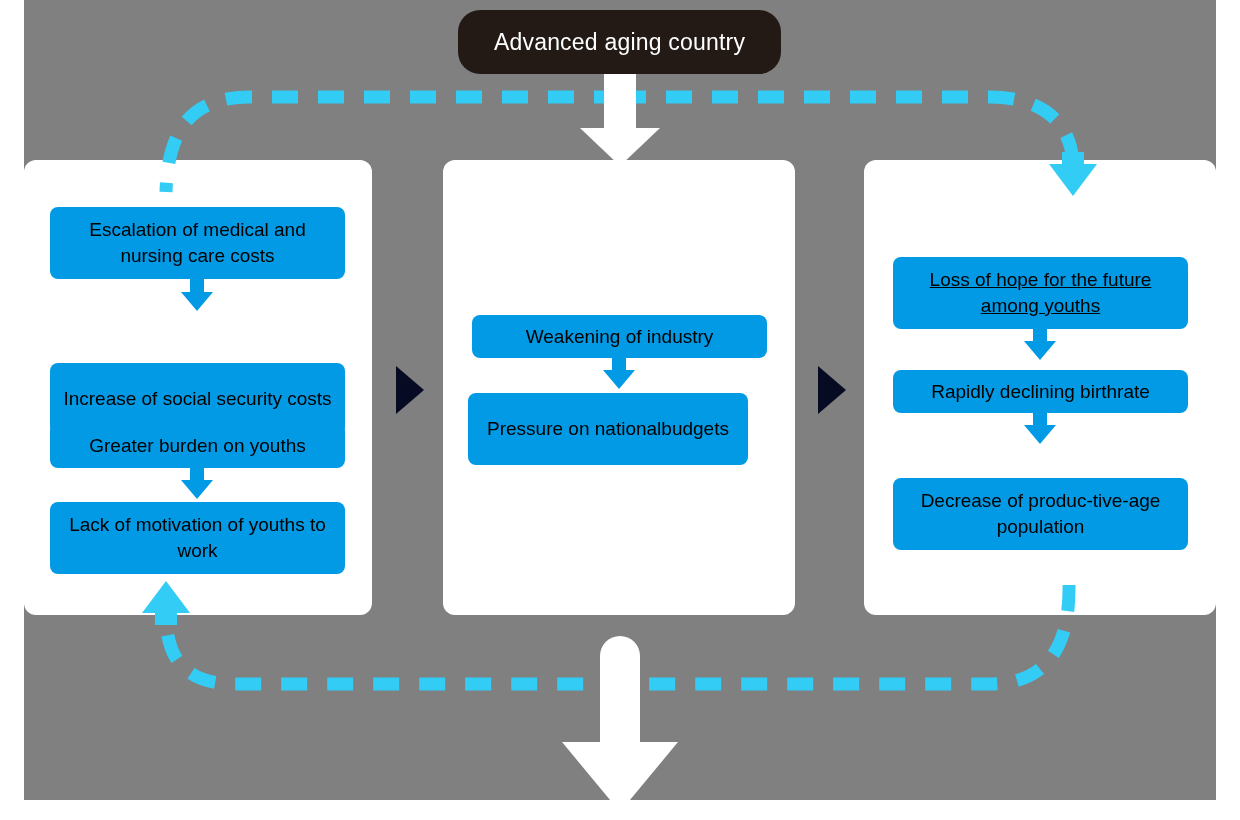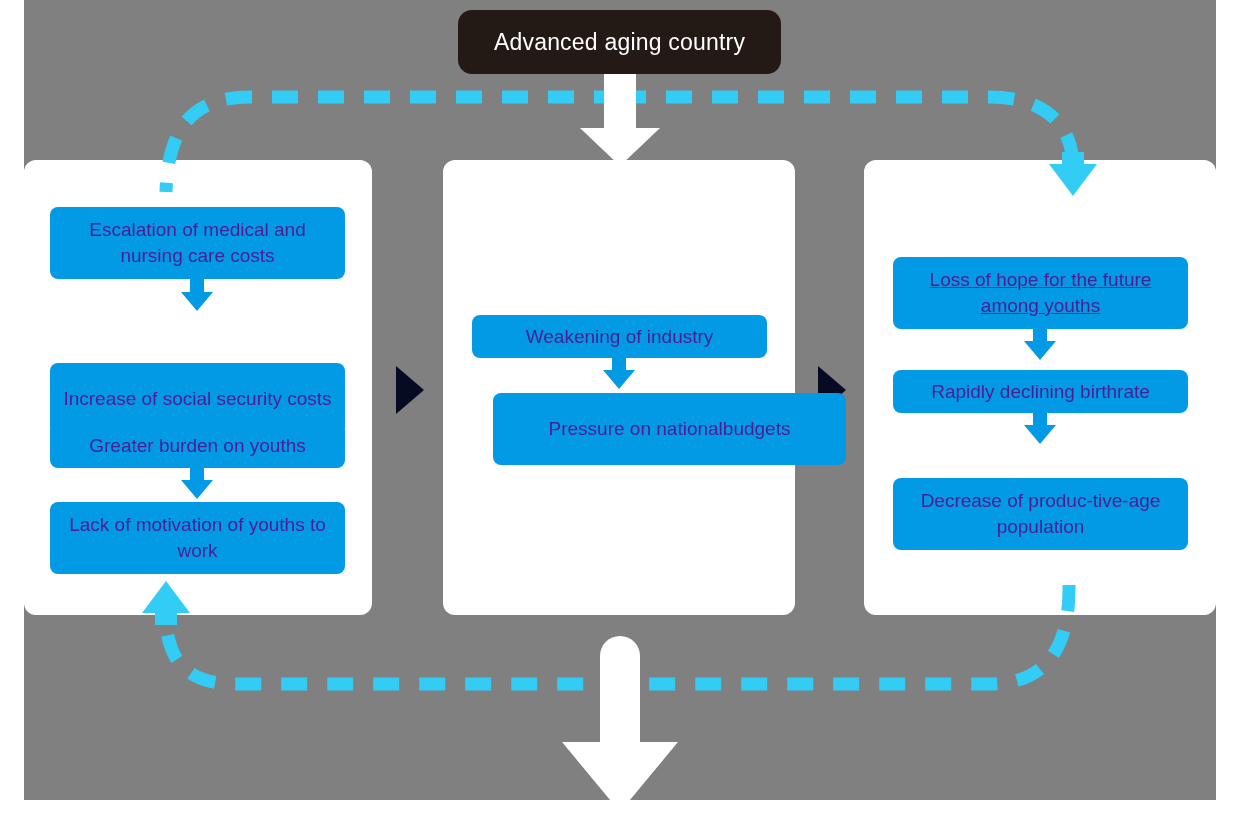--- a/index.html
+++ b/index.html
@@ -52,36 +52,36 @@
   .panel.right  { left: 864px; top: 160px; width: 352px; height: 455px; }
 
   
   .title-pill {
     position: absolute;
     left: 458px;
     top: 10px;
     width: 323px;
     height: 64px;
     background: #231a16;
-    border-radius: 14px;
+    border-radius: 22px;
     display: flex;
     align-items: center;
     justify-content: center;
     color: #ffffff;
     font-size: 23px;
     letter-spacing: .2px;
     z-index: 6;
   }
 
   
   .node {
     position: absolute;
     background: #039ae5;
     border-radius: 8px;
-    color: #4c1d95;
+    color: #000000;
     display: flex;
     align-items: center;
     justify-content: center;
     text-align: center;
     font-size: 19px;
     line-height: 1.35;
     padding: 0 10px;
     box-sizing: border-box;
     z-index: 5;
   }
@@ -159,21 +159,21 @@
   <div class="node" style="left:50px; top:423px; width:295px; height:45px;">
     <span>Greater burden on youths</span>
   </div>
   <div class="node" style="left:50px; top:502px; width:295px; height:72px;">
     <span>Lack of motivation of youths to work</span>
   </div>
 
   <div class="node" style="left:472px; top:315px; width:295px; height:43px;">
     <span>Weakening of industry</span>
   </div>
-  <div class="node" style="left:493px; top:393px; width:353px; height:72px;">
+  <div class="node" style="left:468px; top:393px; width:280px; height:72px;">
     <span>Pressure on nationalbudgets</span>
   </div>
 
   <div class="node" style="left:893px; top:257px; width:295px; height:72px;text-decoration:underline;">
     <span>Loss of hope for the future among youths</span>
   </div>
   <div class="node" style="left:893px; top:370px; width:295px; height:43px;">
     <span>Rapidly declining birthrate</span>
   </div>
   <div class="node" style="left:893px; top:447px; width:295px; height:72px;margin-top:31px;">

